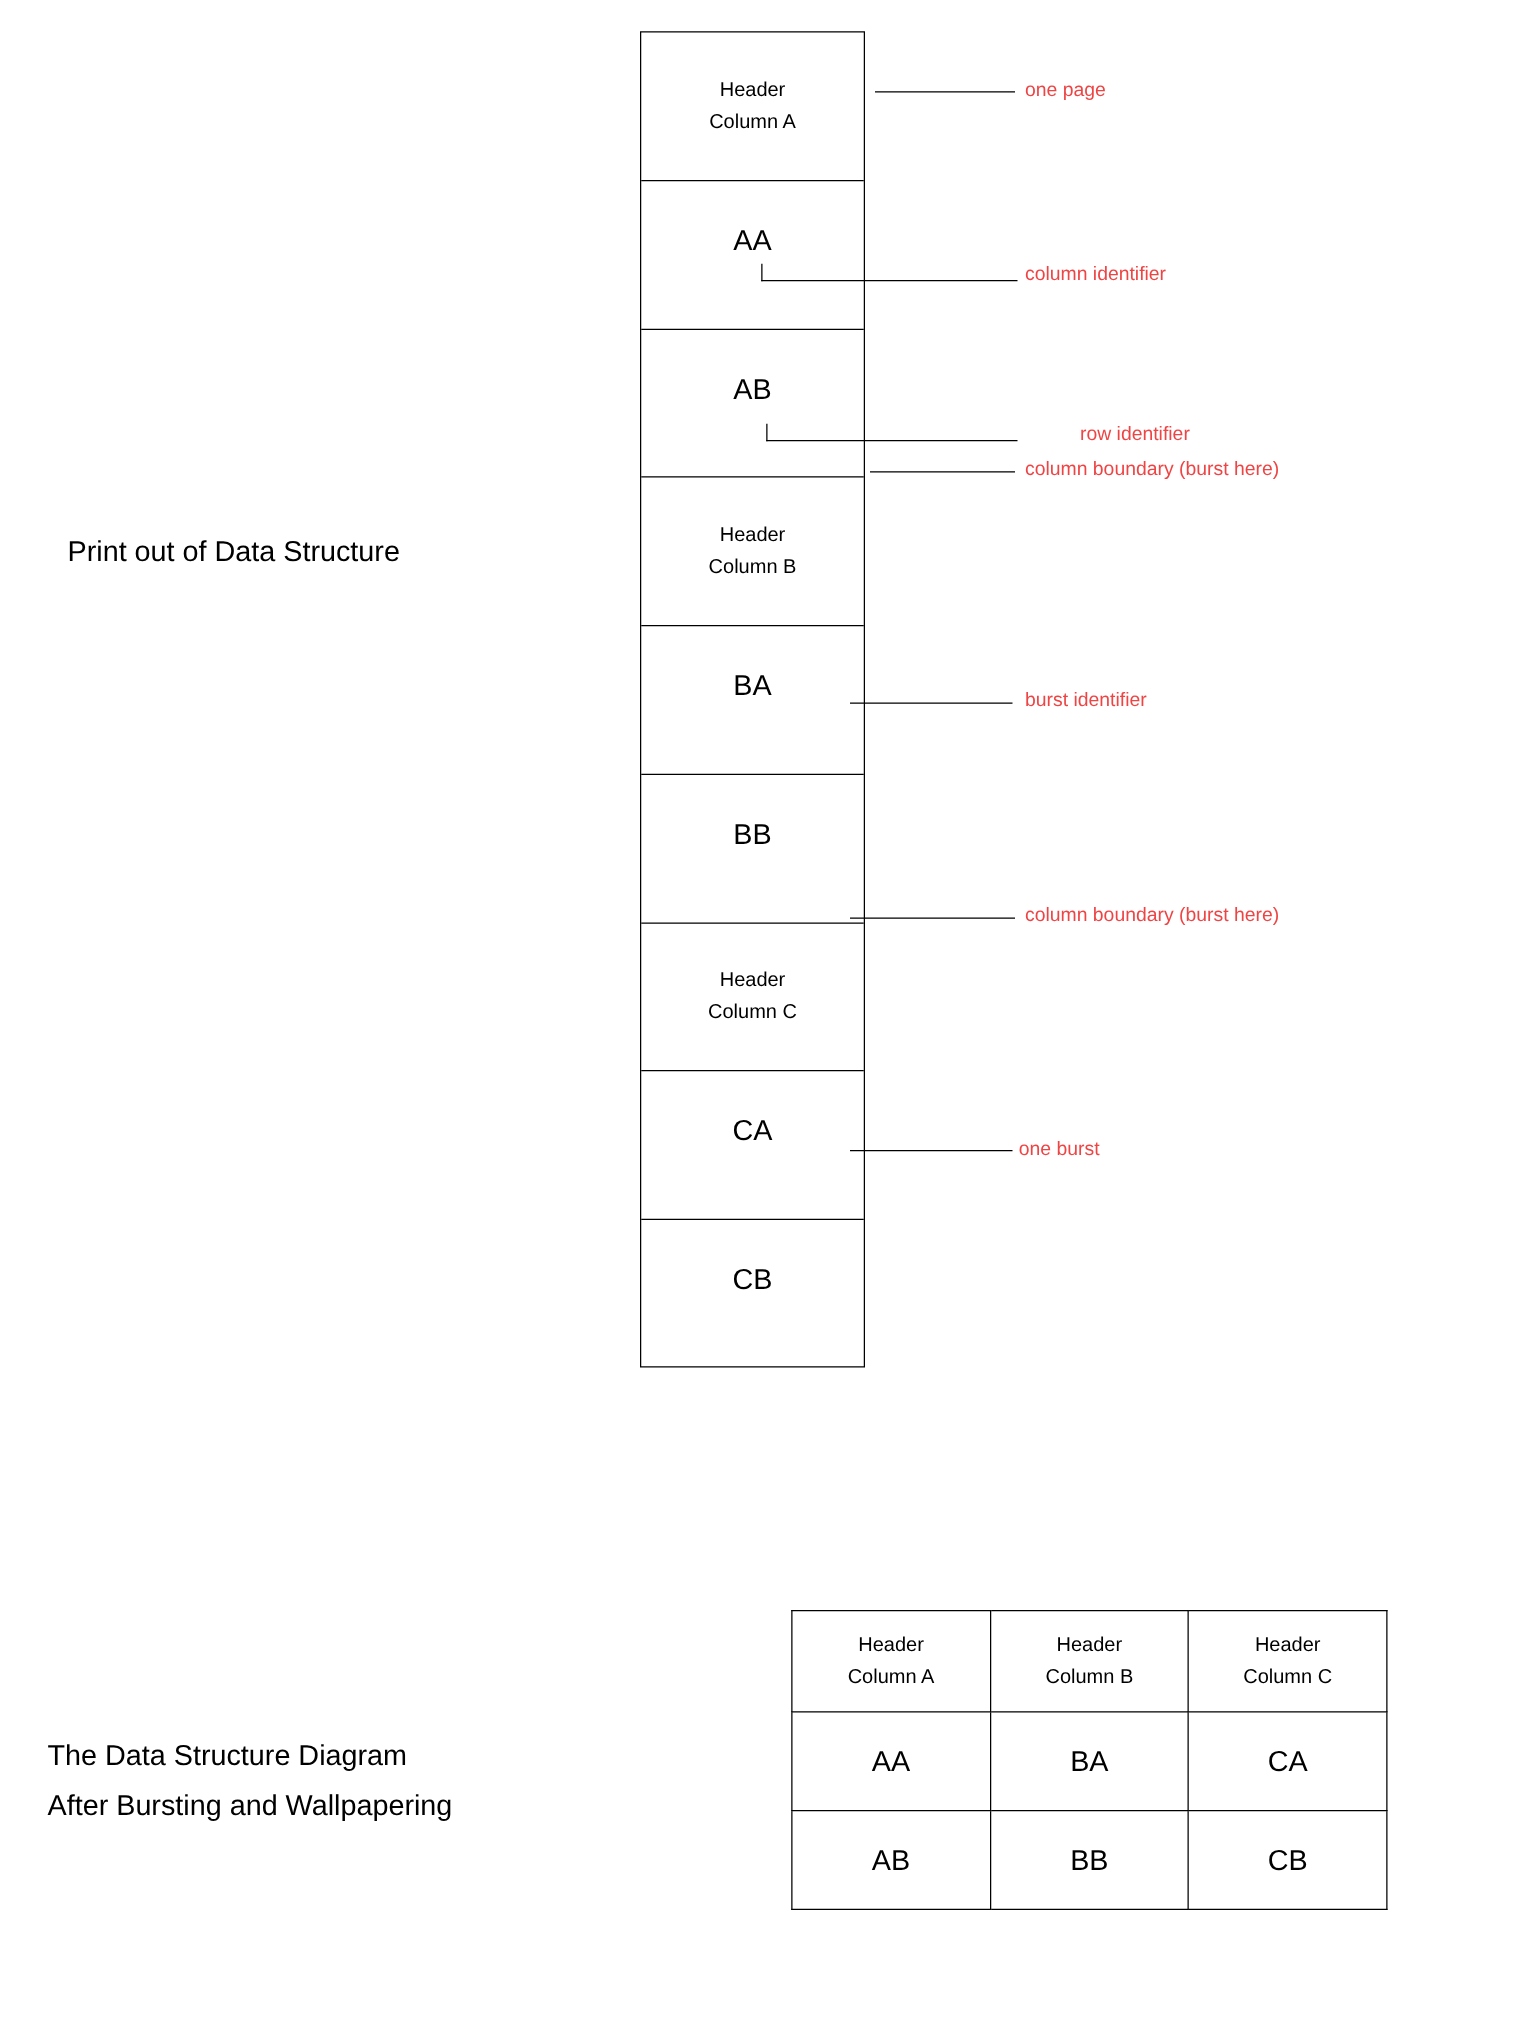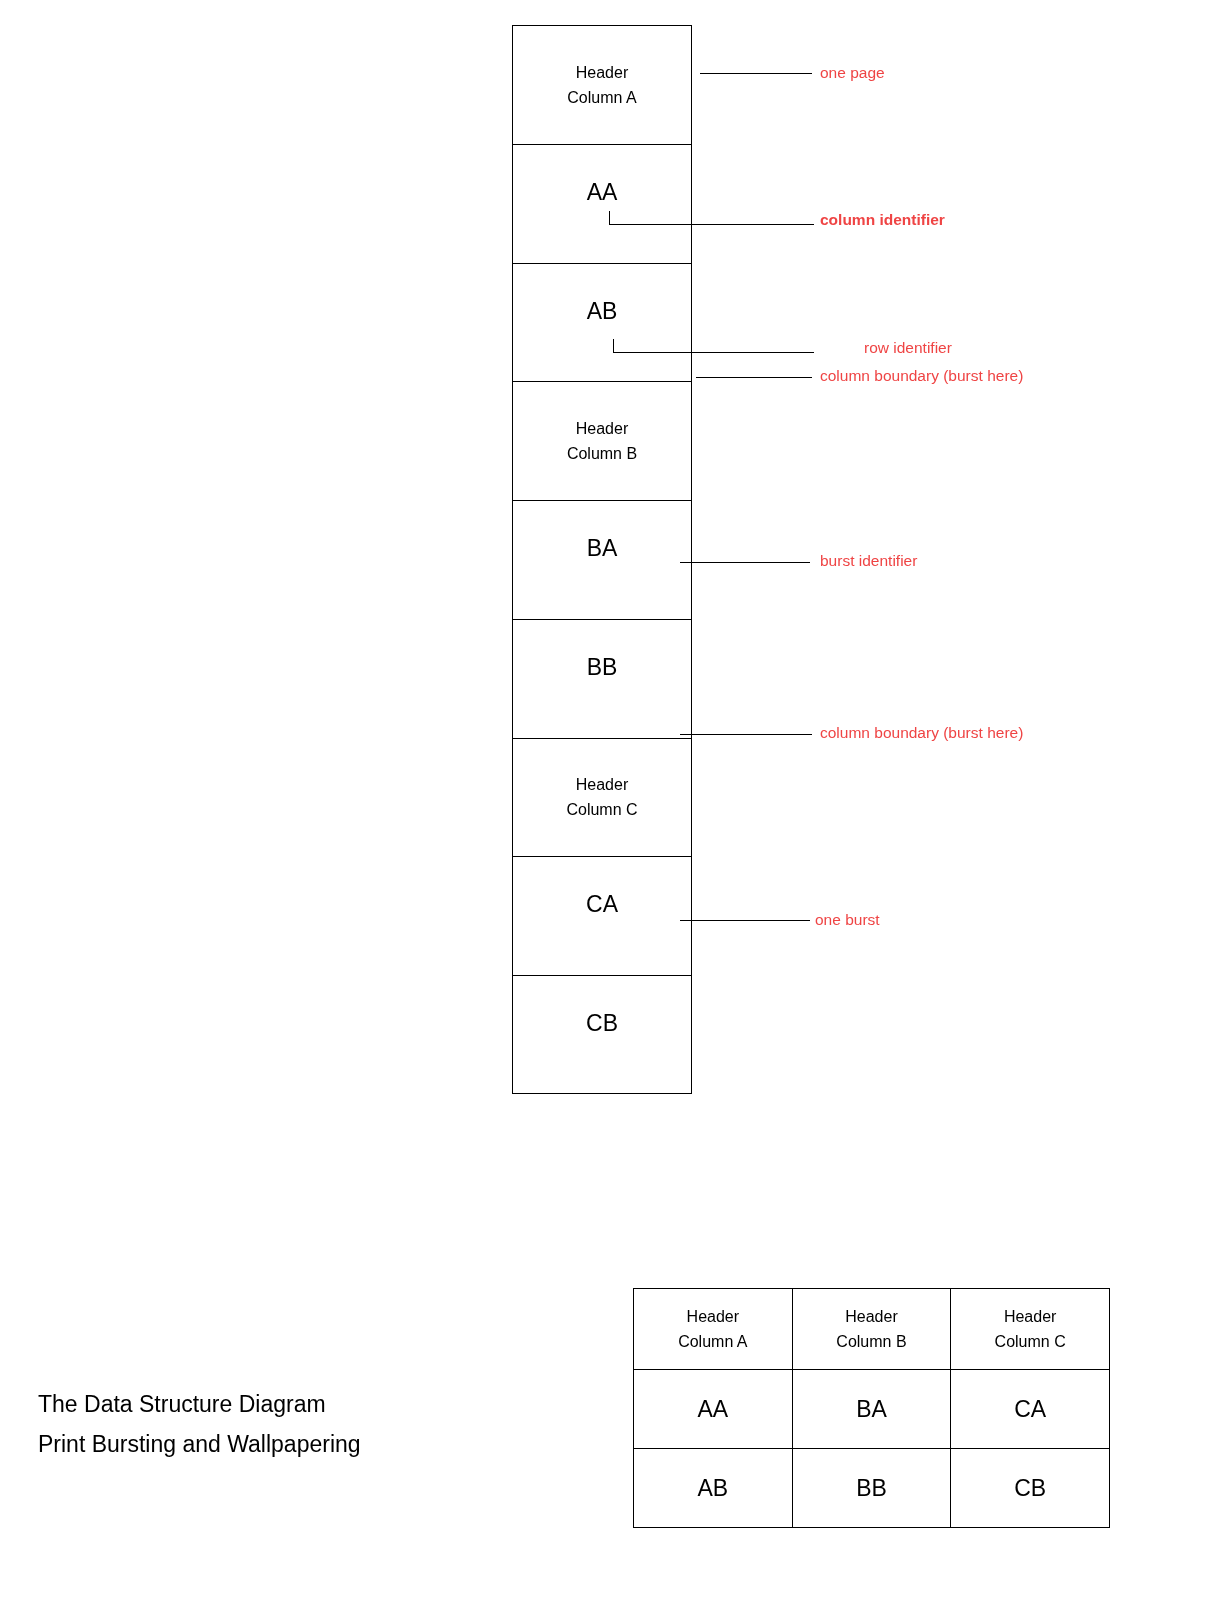--- a/index.html
+++ b/index.html
@@ -120,20 +120,21 @@
     height: 78px;
     font-size: 23px;
   }
 </style>
 </head>
 <body>
 
 <div id="page">
 
   <div id="caption-before" class="caption">
+    <span class="caption-line">Print out of Data Structure</span>
   </div>
 
   <div id="printout-column">
 
     <div class="printout-cell header-cell">
       <span class="cell-text-line">Header</span>
       <span class="cell-text-line">Column A</span>
     </div>
 
     <div class="printout-cell data-cell">
@@ -172,21 +173,21 @@
 
   </div>
 
   <div class="leader-line" style="left:700px; top:73px; width:112px;"></div>
   <div class="callout-label" style="left:820px; top:64px;">one page</div>
 
   <div class="elbow" style="left:609px; top:211px; width:205px; height:15px;">
     <div class="elbow-v" style="height:14px;"></div>
     <div class="elbow-h" style="top:13px; width:205px;"></div>
   </div>
-  <div class="callout-label" style="left:820px; top:211px;font-weight:bold;">column identifier</div>
+  <div class="callout-label" style="left:820px; top:211px;">column identifier</div>
 
   <div class="elbow" style="left:613px; top:339px; width:201px; height:15px;">
     <div class="elbow-v" style="height:14px;"></div>
     <div class="elbow-h" style="top:13px; width:201px;"></div>
   </div>
   <div class="callout-label" style="left:864px; top:339px;">row identifier</div>
 
   <div class="leader-line" style="left:696px; top:377px; width:116px;"></div>
   <div class="callout-label" style="left:820px; top:367px;">column boundary (burst here)</div>
 
@@ -194,21 +195,21 @@
   <div class="callout-label" style="left:820px; top:552px;">burst identifier</div>
 
   <div class="leader-line" style="left:680px; top:734px; width:132px;"></div>
   <div class="callout-label" style="left:820px; top:724px;">column boundary (burst here)</div>
 
   <div class="leader-line" style="left:680px; top:920px; width:130px;"></div>
   <div class="callout-label" style="left:815px; top:911px;">one burst</div>
 
   <div id="caption-after" class="caption">
     <span class="caption-line">The Data Structure Diagram</span>
-    <span class="caption-line">Print Bursting and Wallpapering</span>
+    <span class="caption-line">After Bursting and Wallpapering</span>
   </div>
 
   <table id="burst-table">
     <tbody>
       <tr>
         <td class="bt-header">
           <span class="cell-text-line">Header</span>
           <span class="cell-text-line">Column A</span>
         </td>
         <td class="bt-header">

